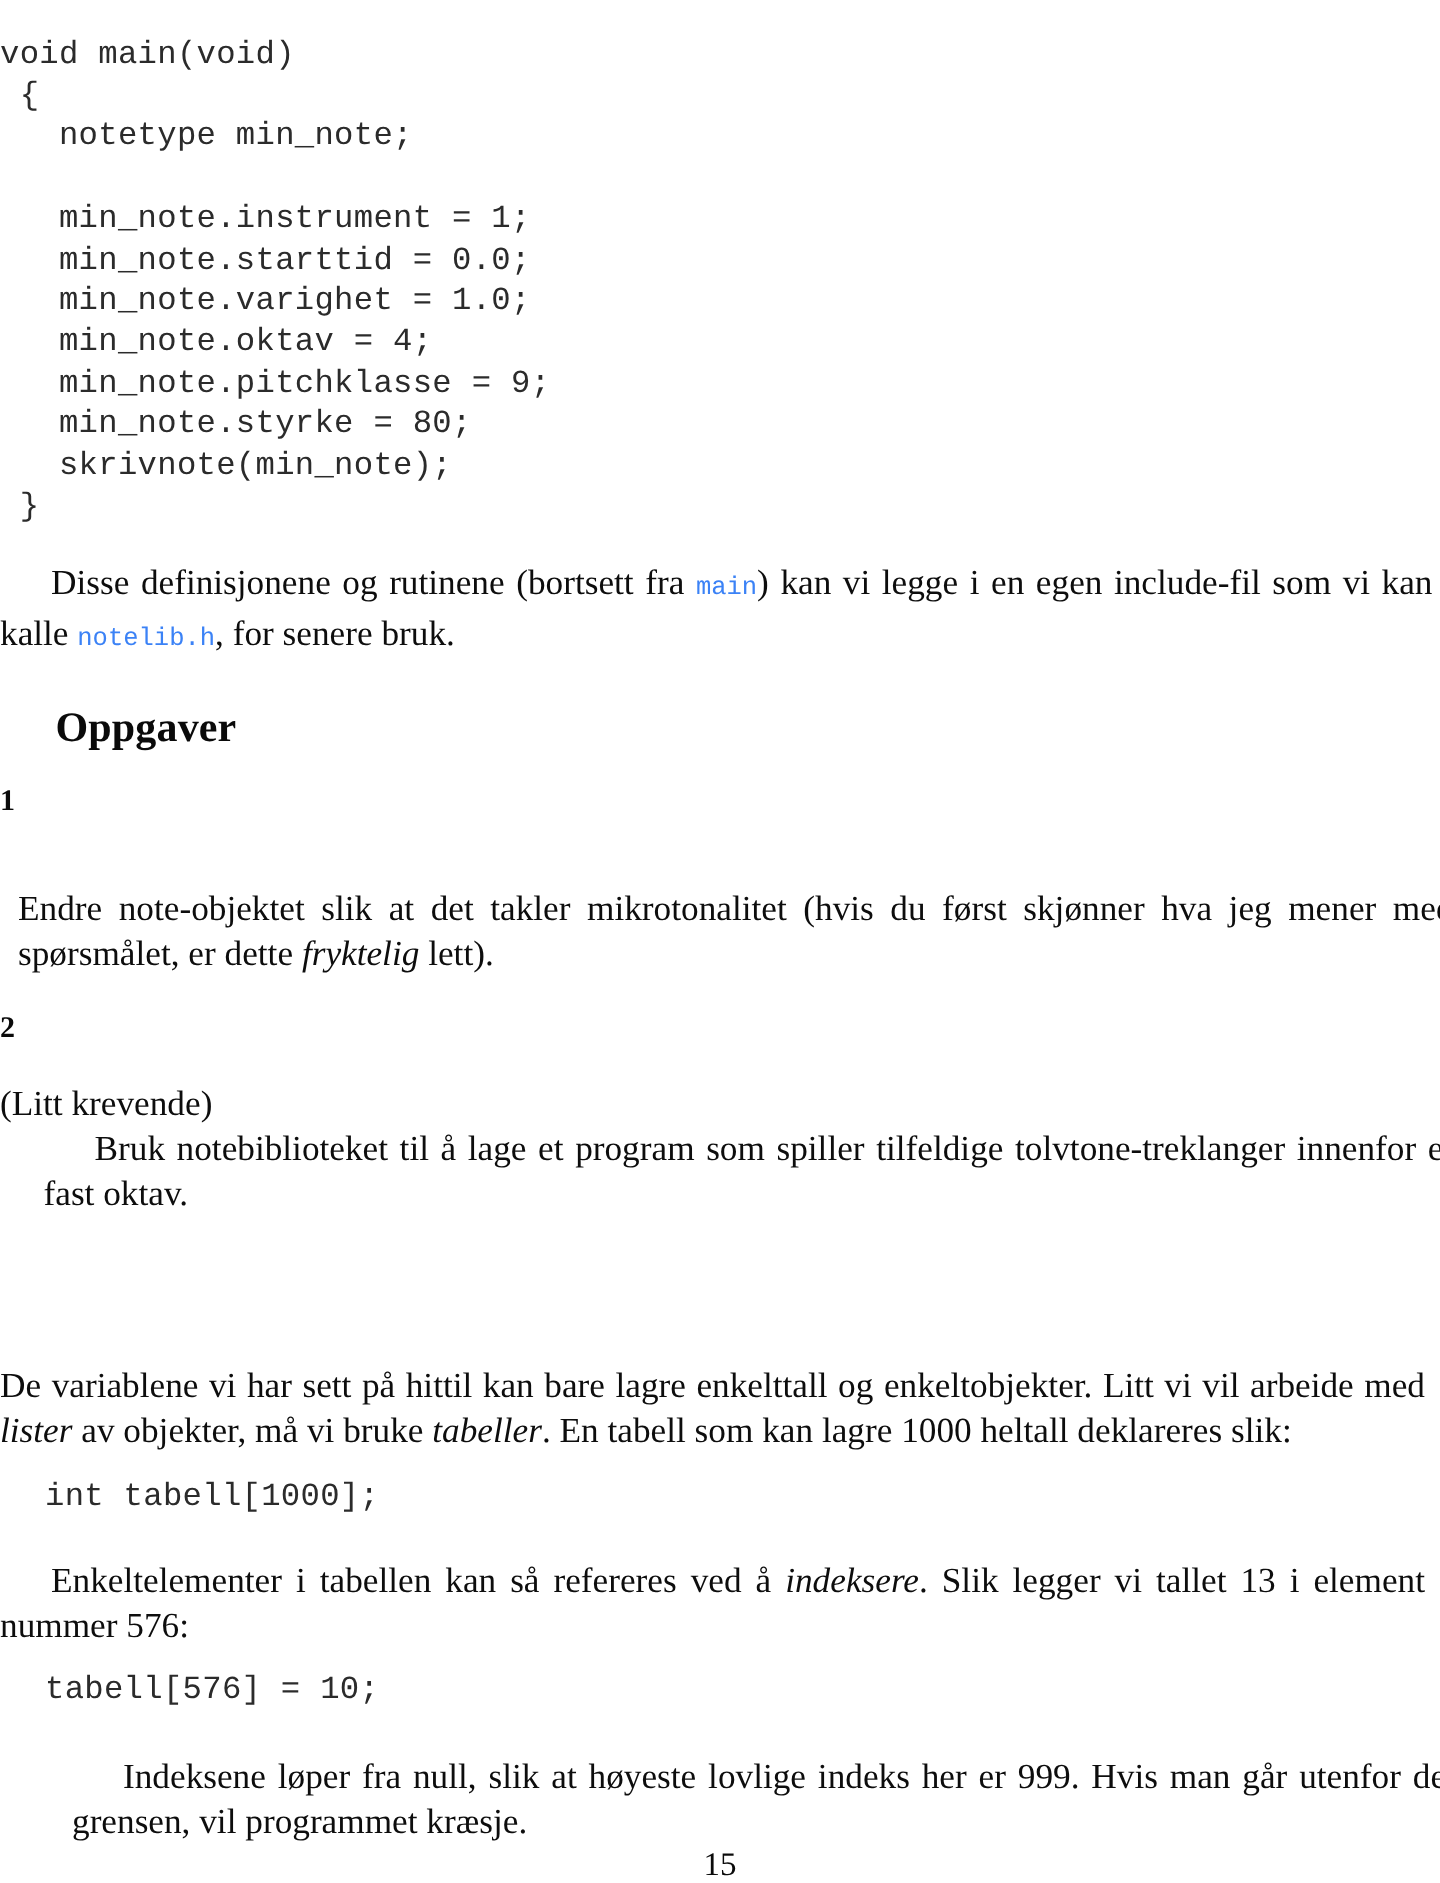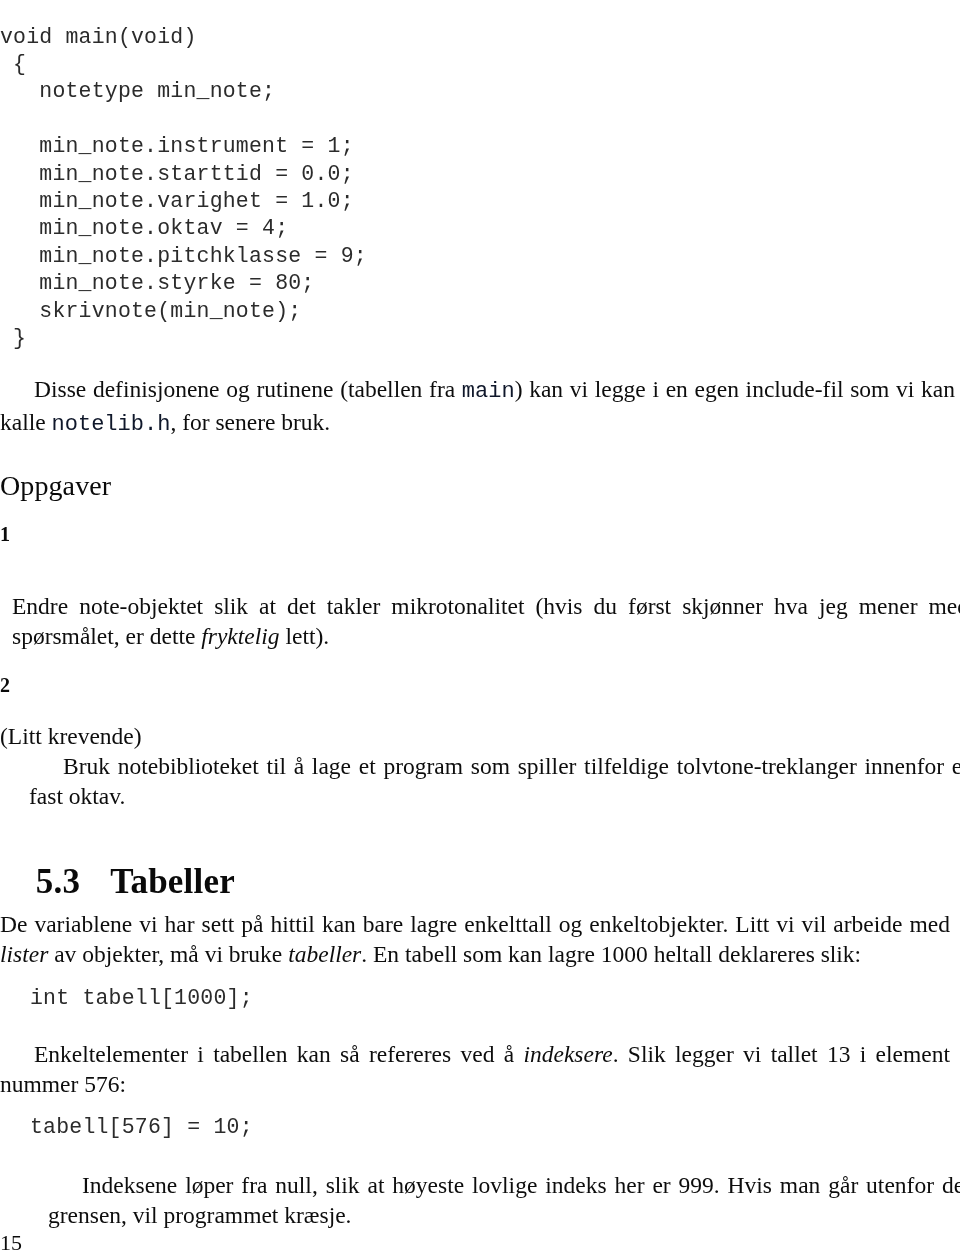--- a/index.html
+++ b/index.html
@@ -52,40 +52,41 @@
   .para {
     position: absolute;
     font-size: 23.5px;
     line-height: 30px;
     text-align: justify;
     text-justify: inter-word;
     color: #0d0d0d;
   }
   .para .tt {
     font-family: "Liberation Mono", "DejaVu Sans Mono", monospace;
-    font-size: 22px;
-    color: #0f172a;
+    font-size: 17px;
+    color: #3b82f6;
   }
   .para .it { font-style: italic; }
   .indent { text-indent: 34px; }
 
   #para-include {
     left: 0px;
     top: 350px;
     width: 955px;
   }
 
   
   .h-oppgaver {
     position: absolute;
     left: 0px;
     top: 470px;
     font-size: 28px;
-    font-weight: normal;
+    font-weight: bold;
     letter-spacing: 0.1px;
+    padding-left: 37px;
   }
   .ex-num {
     position: absolute;
     left: 0px;
     font-size: 20px;
     font-weight: bold;
   }
   #ex-num-1 { top: 523px; }
   #ex-num-2 { top: 674px; }
 
@@ -134,21 +135,21 @@
     width: 950px;
     padding-left: 48px;
   }
 
   
   .page-number {
     position: absolute;
     left: 0;
     right: 0;
     top: 1230px;
-    text-align: left;
+    text-align: center;
     font-size: 22px;
   }
 </style>
 </head>
 <body>
 
 <div class="page">
 
   <pre class="code-block" id="code-main">void main(void)
  {
@@ -157,39 +158,36 @@
    min_note.instrument = 1;
    min_note.starttid = 0.0;
    min_note.varighet = 1.0;
    min_note.oktav = 4;
    min_note.pitchklasse = 9;
    min_note.styrke = 80;
    skrivnote(min_note);
  }</pre>
 
   <p class="para indent" id="para-include">
-    <span>Disse definisjonene og rutinene (tabellen fra </span><span class="tt">main</span><span>) kan vi legge i en egen include-fil som vi kan kalle </span><span class="tt">notelib.h</span><span>, for senere bruk.</span>
+    <span>Disse definisjonene og rutinene (bortsett fra </span><span class="tt">main</span><span>) kan vi legge i en egen include-fil som vi kan kalle </span><span class="tt">notelib.h</span><span>, for senere bruk.</span>
   </p>
 
   <div class="h-oppgaver">Oppgaver</div>
 
   <div class="ex-num" id="ex-num-1">1</div>
   <p class="para" id="ex-body-1">
     <span>Endre note-objektet slik at det takler mikrotonalitet (hvis du først skjønner hva jeg mener med spørsmålet, er dette </span><span class="it">fryktelig</span><span> lett).</span>
   </p>
 
   <div class="ex-num" id="ex-num-2">2</div>
   <p class="para" id="ex-body-2-lead">(Litt krevende)</p>
   <p class="para indent" id="ex-body-2">
     <span>Bruk notebiblioteket til å lage et program som spiller tilfeldige tolvtone-treklanger innenfor en fast oktav.</span>
   </p>
 
-  <div class="h-section">
-    <span>5.3</span><span class="sec-gap"></span><span>Tabeller</span>
-  </div>
 
   <p class="para" id="para-tabeller">
     <span>De variablene vi har sett på hittil kan bare lagre enkelttall og enkeltobjekter. Litt vi vil arbeide med </span><span class="it">lister</span><span> av objekter, må vi bruke </span><span class="it">tabeller</span><span>. En tabell som kan lagre 1000 heltall deklareres slik:</span>
   </p>
 
   <pre class="code-block" id="code-decl">int tabell[1000];</pre>
 
   <p class="para indent" id="para-indeksere">
     <span>Enkeltelementer i tabellen kan så refereres ved å </span><span class="it">indeksere</span><span>. Slik legger vi tallet 13 i element nummer 576:</span>
   </p>

